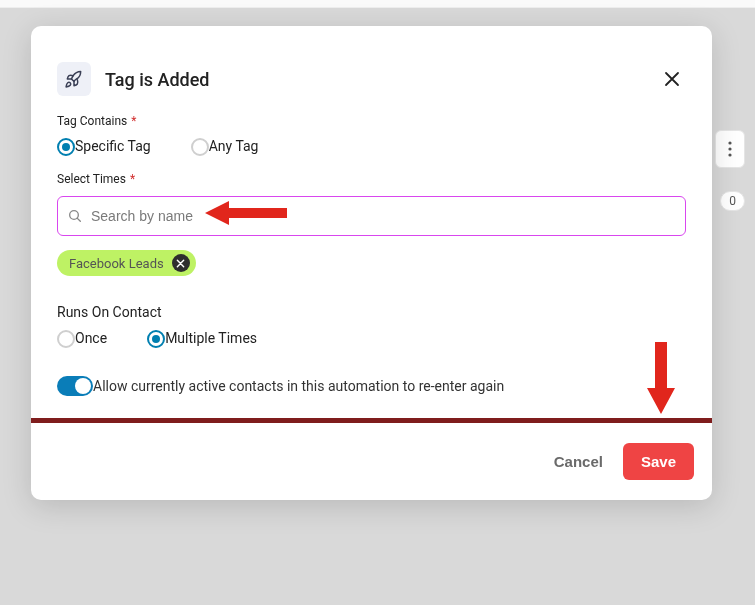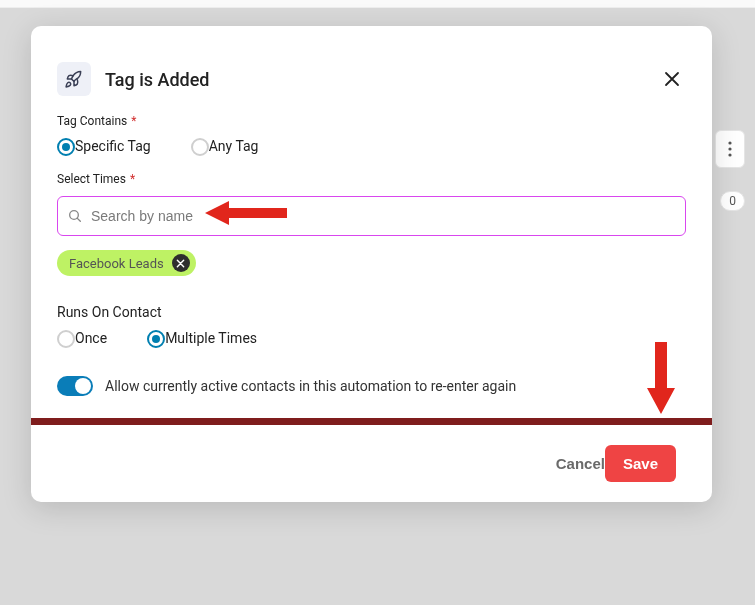--- a/index.html
+++ b/index.html
@@ -190,21 +190,20 @@
     }
     .section-label {
       font-size: 14px;
       color: #222;
       margin-top: 28px;
       margin-bottom: 10px;
     }
     .toggle-row {
       display: flex;
       align-items: center;
-      gap: 12px;
       margin-top: 28px;
     }
     .toggle {
       width: 36px;
       height: 20px;
       background: #0a7db8;
       border-radius: 10px;
       position: relative;
       cursor: pointer;
     }
@@ -215,24 +214,25 @@
       width: 16px;
       height: 16px;
       background: #fff;
       border-radius: 50%;
     }
     .toggle-label {
       font-size: 14px;
       color: #333;
     }
     .modal-footer {
-      border-top: 7px solid #7f1d1d;
-      padding: 20px 36px;
+      border-top: 5px solid #7f1d1d;
+      padding: 20px 18px;
       display: flex;
       justify-content: flex-end;
+      gap: 20px;
       align-items: center;
     }
     .btn-cancel {
       font-size: 15px;
       color: #6a6a6a;
       font-weight: 600;
       cursor: pointer;
       background: none;
       border: none;
     }

